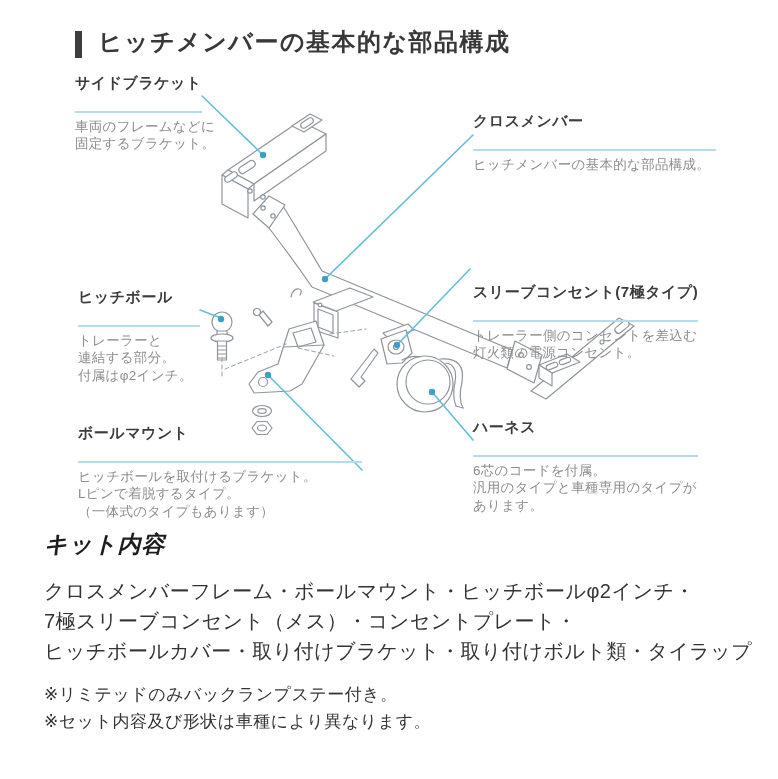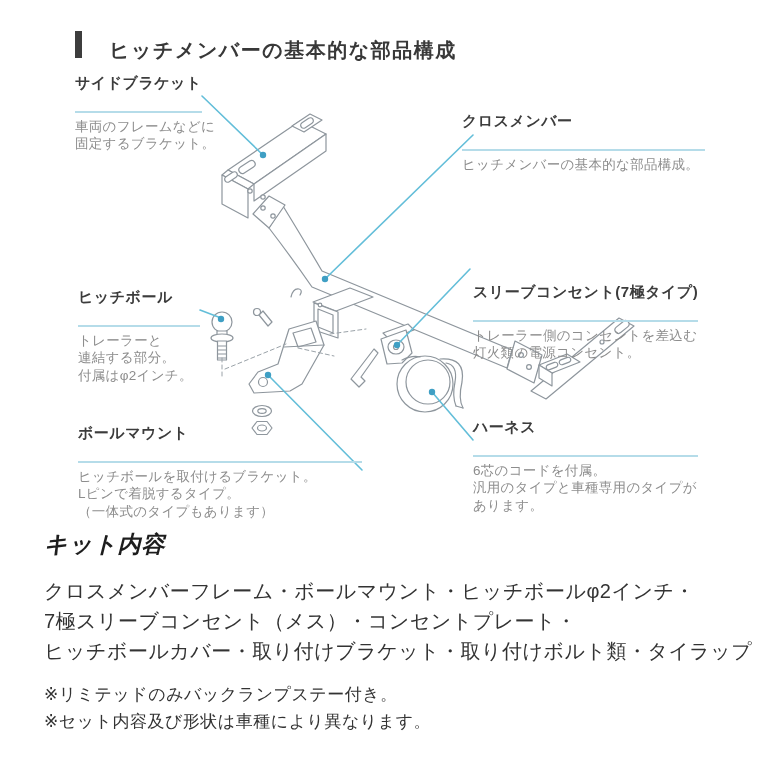--- a/index.html
+++ b/index.html
@@ -2,21 +2,21 @@
 <html><head>
 <meta charset="utf-8">
 <style>
   html,body{margin:0;padding:0;background:#fff;}
   .canvas{
     position:relative;width:778px;height:779px;background:#ffffff;overflow:hidden;
     font-family:"Liberation Sans","DejaVu Sans",sans-serif;color:#3a3a3a;
   }
   
   .title-bar{position:absolute;left:75px;top:31px;width:7px;height:27px;background:#3d3d3d;}
-  .page-title{position:absolute;left:98px;top:26px;margin:11px;font-size:20px;font-weight:bold;
+  .page-title{position:absolute;left:98px;top:26px;margin:0;font-size:24px;font-weight:bold;
     color:#383838;letter-spacing:1.5px;white-space:nowrap;}
   
   .diagram-svg{position:absolute;left:0;top:0;}
   
   .part{position:absolute;}
   .part .pt{display:block;font-size:15px;font-weight:bold;color:#3c3c3c;letter-spacing:.5px;
     padding-bottom:18px;border-bottom:2px solid #b5dce9;white-space:nowrap;}
   .part .pd{margin-top:5px;font-size:13.5px;line-height:1.28;color:#8d8d8d;
     white-space:pre-line;width:max-content;letter-spacing:.3px;}
   
@@ -163,21 +163,21 @@
       <circle cx="268" cy="375" r="3.2"></circle>
     </g>
   </svg>
 
   <div class="part" style="left:75px;top:74px;">
     <span class="pt" style="width:127px;">サイドブラケット</span>
     <div class="pd">車両のフレームなどに
 固定するブラケット。</div>
   </div>
 
-  <div class="part" style="left:462px;top:112px;">
+  <div class="part" style="left:473px;top:112px;">
     <span class="pt" style="width:243px;">クロスメンバー</span>
     <div class="pd">ヒッチメンバーの基本的な部品構成。</div>
   </div>
 
   <div class="part" style="left:473px;top:247px;margin-top:36px;">
     <span class="pt" style="width:225px;">スリーブコンセント(7極タイプ)</span>
     <div class="pd">トレーラー側のコンセントを差込む
 灯火類の電源コンセント。</div>
   </div>
 

